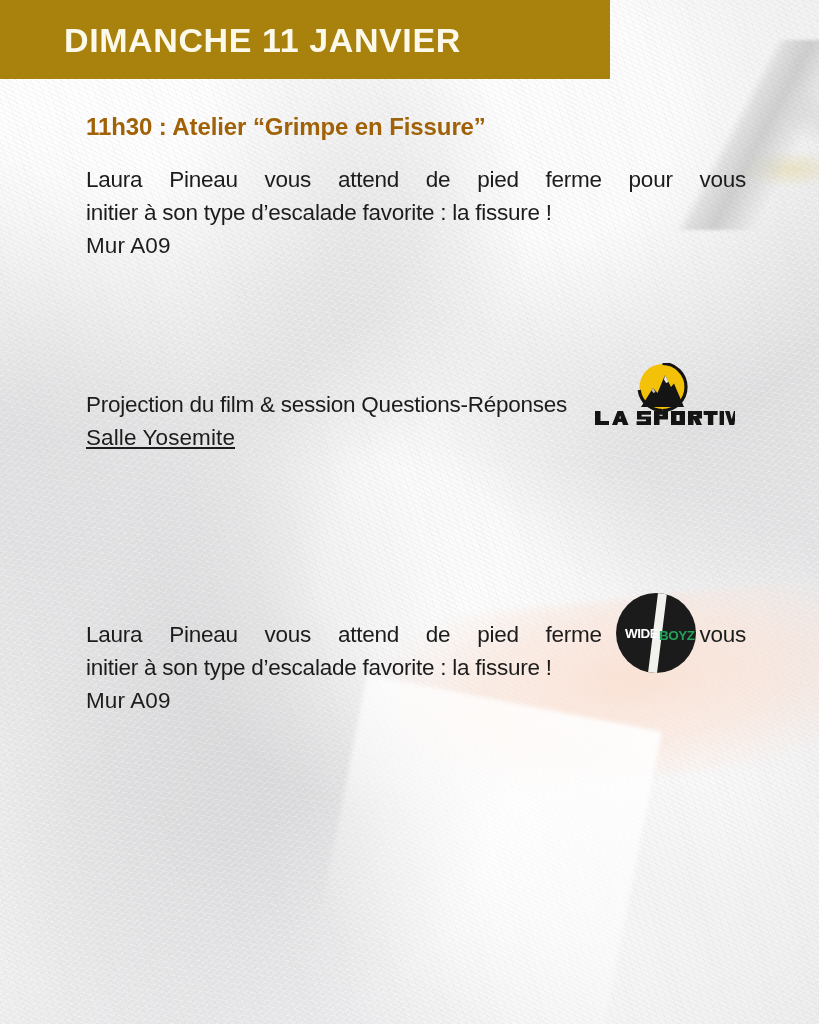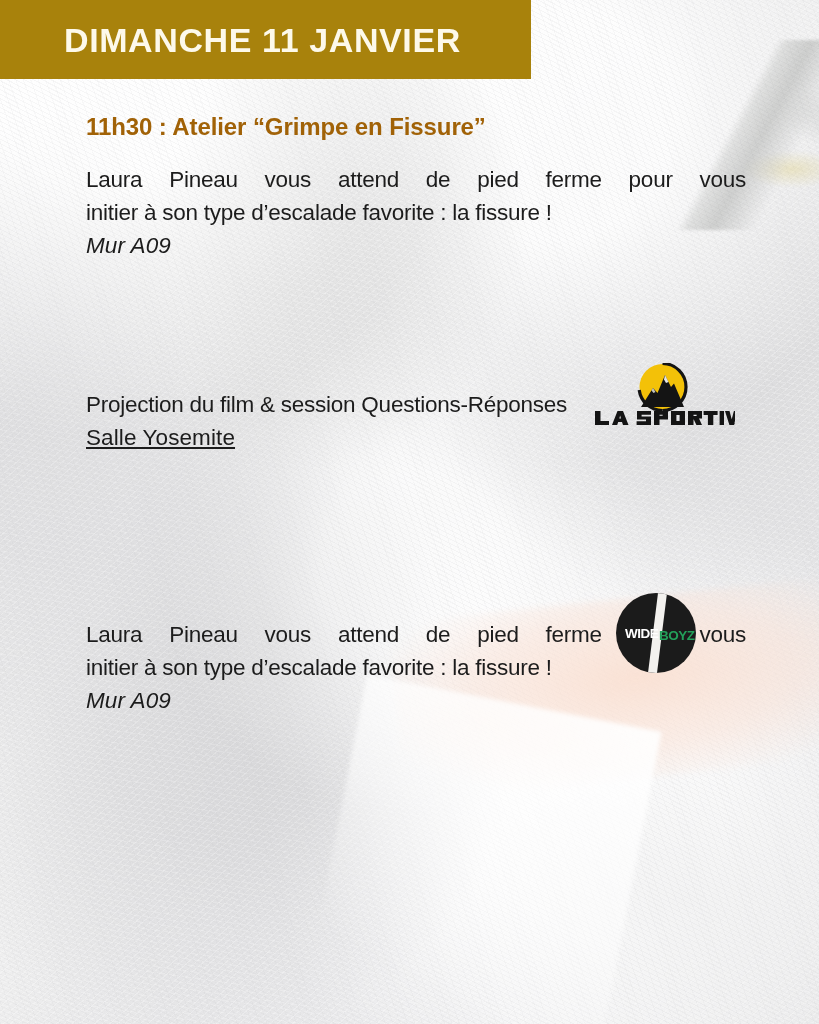--- a/index.html
+++ b/index.html
@@ -98,21 +98,21 @@
       radial-gradient(ellipse 70px 26px at 78% 68%, rgba(214,190,70,0.85) 0%, rgba(214,190,70,0) 72%),
       radial-gradient(ellipse 60px 40px at 92% 40%, rgba(96,100,94,0.45) 0%, rgba(96,100,94,0) 74%);
     filter: blur(1.5px);
   }
 
   
   .header-band {
     position: absolute;
     left: 0;
     top: 0;
-    width: 531px;
+    width: 610px;
     height: 79px;
     background: #a8820c;
     display: flex;
     align-items: center;
     box-sizing: border-box;
     padding-left: 64px;
   }
   .header-title {
     color: #fdf9ea;
     font-family: "Liberation Sans", sans-serif;
@@ -161,21 +161,20 @@
     letter-spacing: -0.25px;
     max-width: 660px;
   }
   .event-body .body-line { display: block; }
   .event-body .body-line.justify {
     text-align: justify;
     text-align-last: justify;
   }
   .event-loc {
     display: block;
-    font-style: italic;
     letter-spacing: 0.1px;
   }
 
   
   .logo {
     position: absolute;
   }
   .logo-sportiva {
     left: 590px;
     top: 284px;

